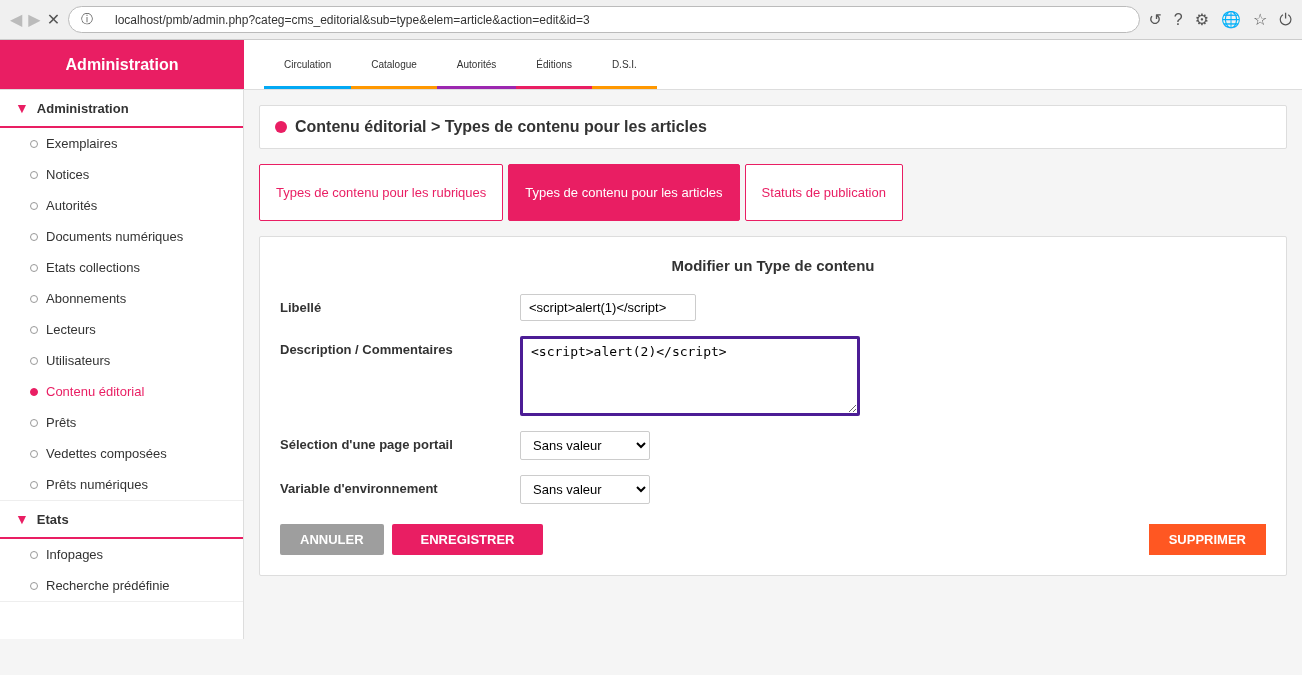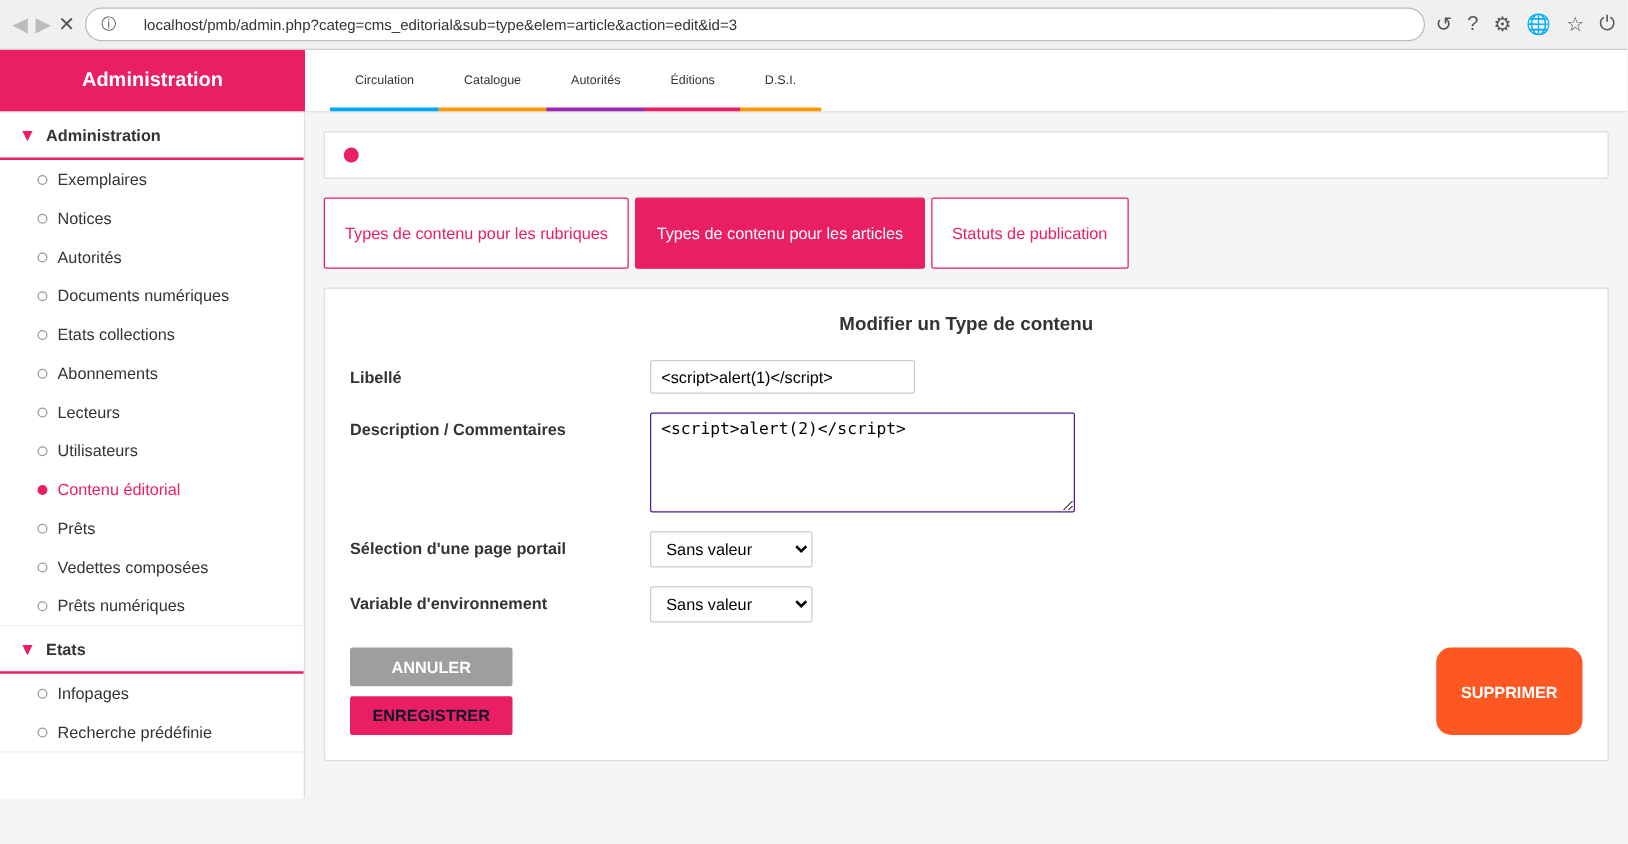--- a/index.html
+++ b/index.html
@@ -214,80 +214,80 @@
     }
     .form-label {
       width: 220px;
       font-size: 13px;
       font-weight: bold;
       color: #333;
       padding-top: 6px;
       flex-shrink: 0;
     }
     .form-input {
-      width: 212px;
+      width: 176px;
       padding: 5px 8px;
       border: 1px solid #ccc;
       font-size: 13px;
       border-radius: 2px;
     }
     .form-textarea {
       width: 340px;
       height: 80px;
       padding: 5px 8px;
-      border: 1px solid #4c1d95;
+      border: 3px solid #4c1d95;
       font-size: 13px;
       border-radius: 2px;
       resize: vertical;
     }
     .form-select {
       padding: 5px 8px;
       border: 1px solid #ccc;
       font-size: 13px;
       border-radius: 2px;
       min-width: 130px;
       background: white;
     }
 
     
     .action-buttons {
       display: flex;
       justify-content: space-between;
       margin-top: 20px;
     }
-    .action-left { display: flex; gap: 8px; flex-direction: column; }
+    .action-left { display: flex; gap: 8px; }
     .btn-annuler {
       padding: 8px 20px;
       background: #9e9e9e;
       color: white;
       border: none;
       font-size: 13px;
       font-weight: bold;
       cursor: pointer;
       border-radius: 2px;
     }
     .btn-enregistrer {
-      padding: 8px 18px;
+      padding: 8px 29px;
       background: #e91e63;
-      color: #0f172a;
+      color: #ffffff;
       border: none;
       font-size: 13px;
       font-weight: bold;
       cursor: pointer;
       border-radius: 2px;
     }
     .btn-supprimer {
       padding: 8px 20px;
       background: #ff5722;
       color: white;
       border: none;
       font-size: 13px;
       font-weight: bold;
       cursor: pointer;
-      border-radius: 12px;
+      border-radius: 0;
     }
   </style>
 </head>
 <body>
 
 <div class="browser-bar">
   <div class="nav-icons">
     <span class="nav-icon disabled">◀</span>
     <span class="nav-icon disabled">▶</span>
     <span class="nav-icon">✕</span>
@@ -390,20 +390,21 @@
           <span class="dot"></span>
           <span>Recherche prédéfinie</span>
         </div>
       </div>
     </div>
 
     <div class="content-area">
 
       <div class="breadcrumb-bar">
         <div class="breadcrumb-dot"></div>
+        <span class="breadcrumb-text">Contenu éditorial &gt; Types de contenu pour les articles</span>
       </div>
 
       <div class="tab-buttons">
         <button class="tab-btn">Types de contenu pour les rubriques</button>
         <button class="tab-btn active">Types de contenu pour les articles</button>
         <button class="tab-btn">Statuts de publication</button>
       </div>
 
       <div class="form-container">
         <div class="form-title">Modifier un Type de contenu</div>

